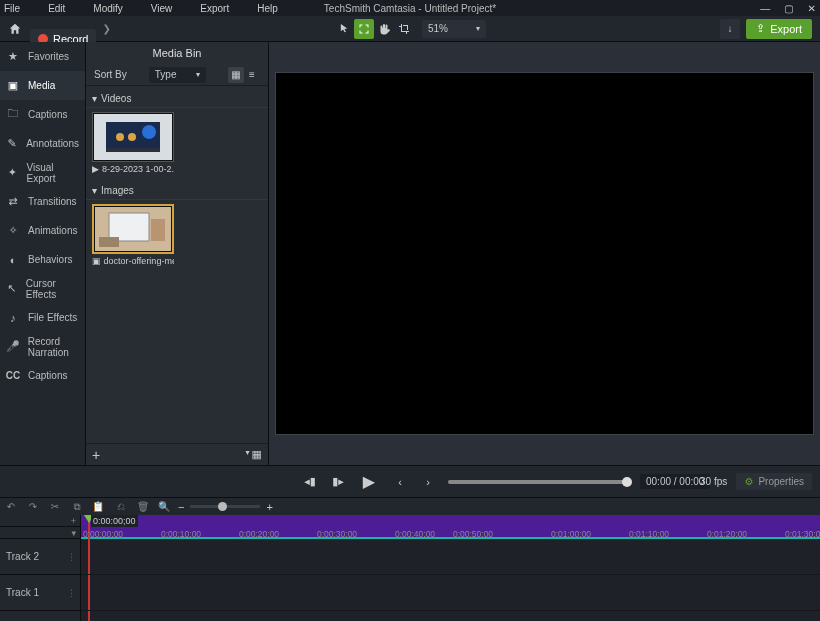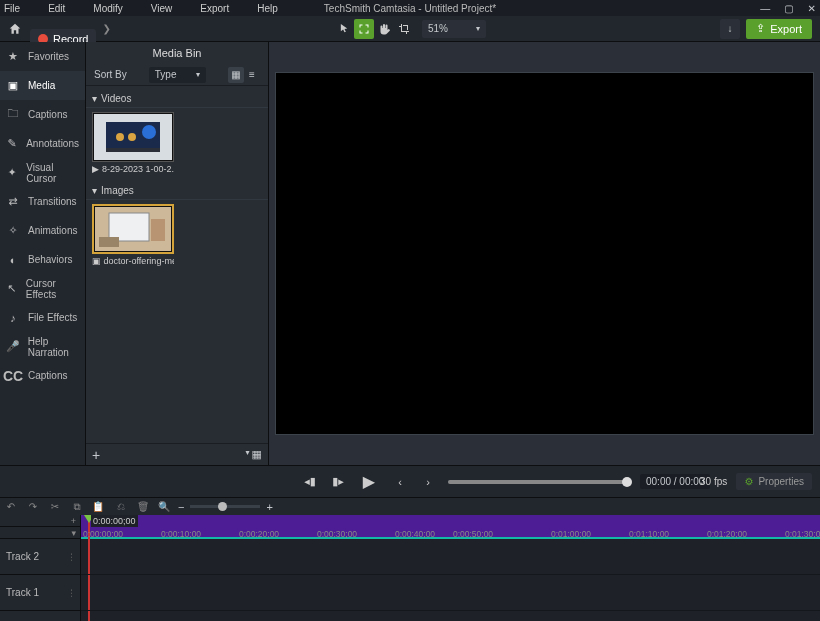--- a/index.html
+++ b/index.html
@@ -155,21 +155,21 @@
     <div class="side-tab">
         <span class="ico">🗀</span>
         <span>Captions</span>
       </div>
     <div class="side-tab">
         <span class="ico">✎</span>
         <span>Annotations</span>
       </div>
     <div class="side-tab">
         <span class="ico">✦</span>
-        <span>Visual Cursor</span>
+        <span>Visual Export</span>
       </div>
     <div class="side-tab">
         <span class="ico">⇄</span>
         <span>Transitions</span>
       </div>
     <div class="side-tab">
         <span class="ico">✧</span>
         <span>Animations</span>
       </div>
     <div class="side-tab">
@@ -179,24 +179,24 @@
     <div class="side-tab">
         <span class="ico">↖</span>
         <span>Cursor Effects</span>
       </div>
     <div class="side-tab">
         <span class="ico">♪</span>
         <span>File Effects</span>
       </div>
     <div class="side-tab">
         <span class="ico">🎤</span>
-        <span>Help Narration</span>
-      </div>
-    <div class="side-tab">
-        <span class="ico" style="font-weight:bold;font-size:14px;">CC</span>
+        <span>Record Narration</span>
+      </div>
+    <div class="side-tab">
+        <span class="ico" style="font-weight:bold;font-size:10px;">CC</span>
         <span>Captions</span>
       </div>
   </div>
 
   <div class="panel">
     <div class="panel-header">Media Bin</div>
     <div class="sortbar">
       <span>Sort By</span>
       <div class="sort-select">
         <span>Type</span>

